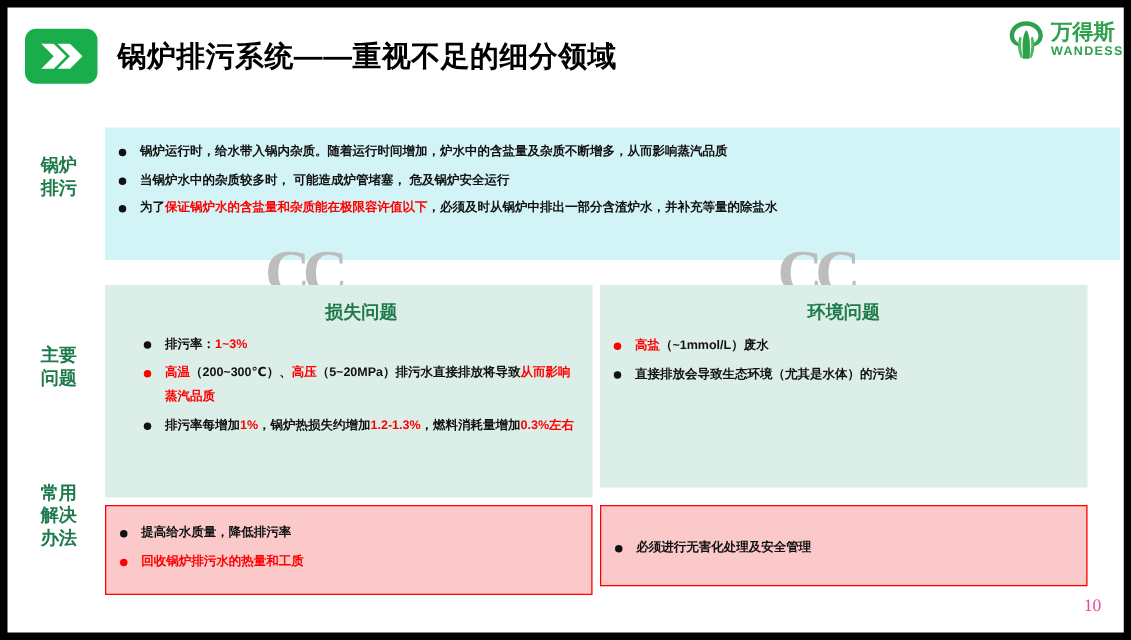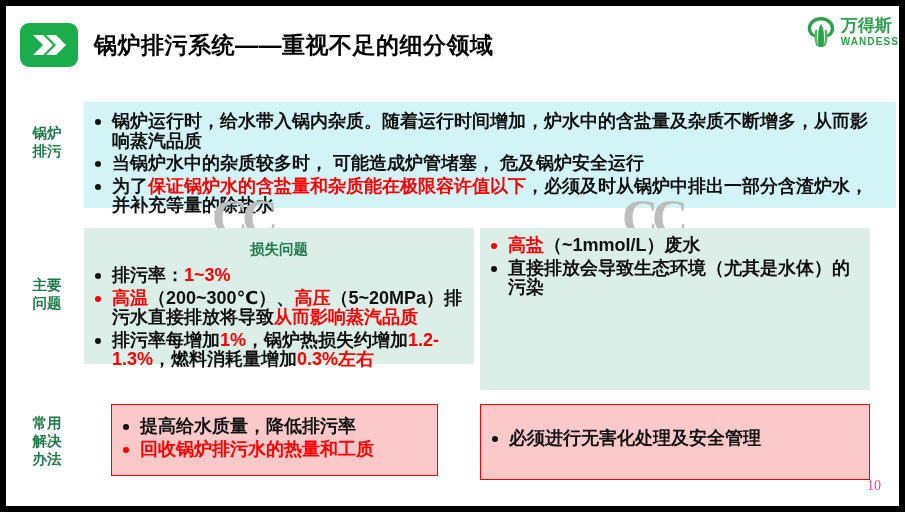--- a/index.html
+++ b/index.html
@@ -99,21 +99,21 @@
 
   
   ul.bullets {
     list-style: none;
     margin: 0;
     padding: 0;
   }
   ul.bullets li {
     position: relative;
     padding-left: 22px;
-    font-size: 18px;
+    font-size: 10px;
     line-height: 19.5px;
     color: #111111;
     font-weight: bold;
     margin-bottom: 3px;
   }
   ul.bullets li::before {
     content: "";
     position: absolute;
     left: 5px;
     top: 7px;
@@ -190,50 +190,51 @@
   </div>
 
   <div class="quote" style="left:206px; top:186px;">CC</div>
   <div class="quote" style="left:616px; top:186px;">CC</div>
 
   <div class="row-label" style="top:270px;">
     <div>主要</div>
     <div>问题</div>
   </div>
 
-  <div class="panel panel-mint" style="left:78px; top:222px; width:390px; height:136px;">
+  <div class="panel panel-mint" style="left:78px; top:222px; width:390px; height:170px;padding-left:20px;">
     <div class="panel-title">损失问题</div>
     <ul class="bullets" style="margin:0 10px 0 6px;">
       <li>排污率：<span class="r">1~3%</span></li>
       <li class="red-dot"><span class="r">高温</span>（200~300℃）、<span class="r">高压</span>（5~20MPa）排污水直接排放将导致<span class="r">从而影响蒸汽品质</span></li>
       <li>排污率每增加<span class="r">1%</span>，锅炉热损失约增加<span class="r">1.2-1.3%</span>，燃料消耗量增加<span class="r">0.3%左右</span></li>
     </ul>
   </div>
 
   <div class="panel panel-mint" style="left:474px; top:222px; width:390px; height:162px;">
+    <div class="panel-title">环境问题</div>
     <ul class="bullets" style="margin:8px 10px 0 6px;">
       <li class="red-dot"><span class="r">高盐</span>（~1mmol/L）废水</li>
       <li>直接排放会导致生态环境（尤其是水体）的污染</li>
     </ul>
   </div>
 
-  <div class="row-label" style="top:408px;">
+  <div class="row-label" style="top:380px;">
     <div>常用</div>
     <div>解决</div>
     <div>办法</div>
   </div>
 
-  <div class="panel panel-pink" style="left:78px; top:398px; width:327px; height:72px;margin-left:27px;">
+  <div class="panel panel-pink" style="left:78px; top:398px; width:390px; height:72px;">
     <ul class="bullets" style="margin:12px 10px 0 6px;">
       <li>提高给水质量，降低排污率</li>
       <li class="red-dot"><span class="r">回收锅炉排污水的热量和工质</span></li>
     </ul>
   </div>
 
-  <div class="panel panel-pink" style="left:474px; top:398px; width:390px; height:76px;">
+  <div class="panel panel-pink" style="left:474px; top:398px; width:390px; height:65px;">
     <ul class="bullets" style="margin:24px 10px 0 6px;">
       <li>必须进行无害化处理及安全管理</li>
     </ul>
   </div>
 
   <div class="page-num">10</div>
 
 </div>
 
 </body></html>

